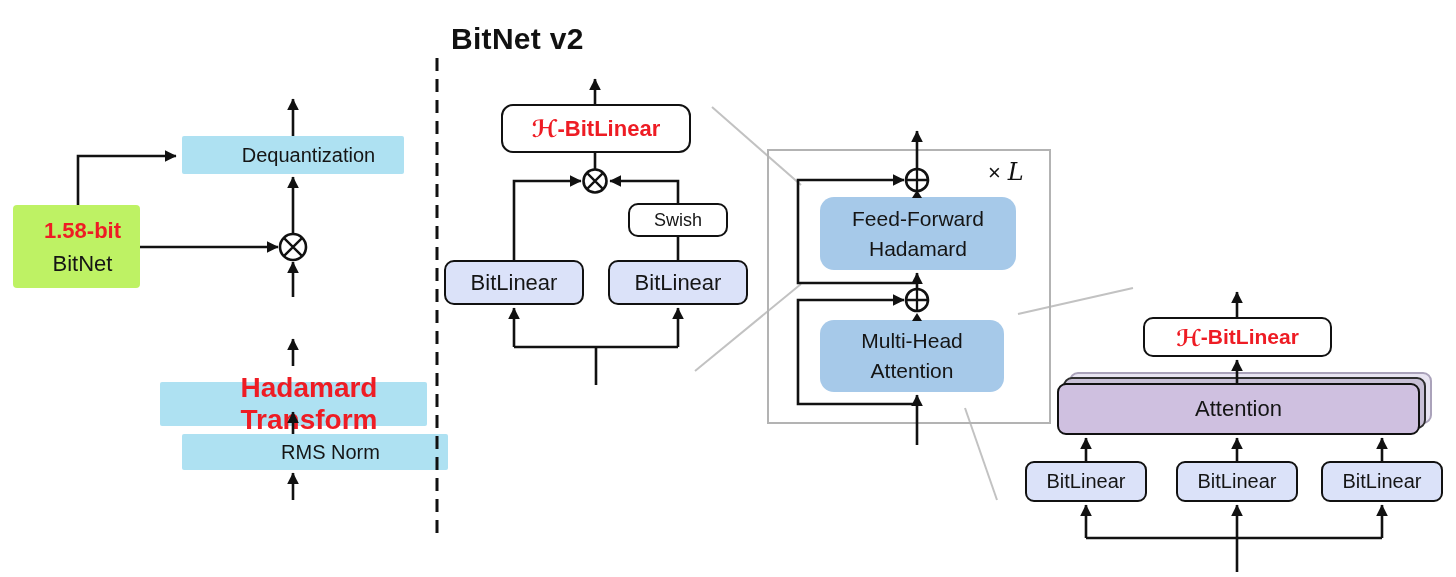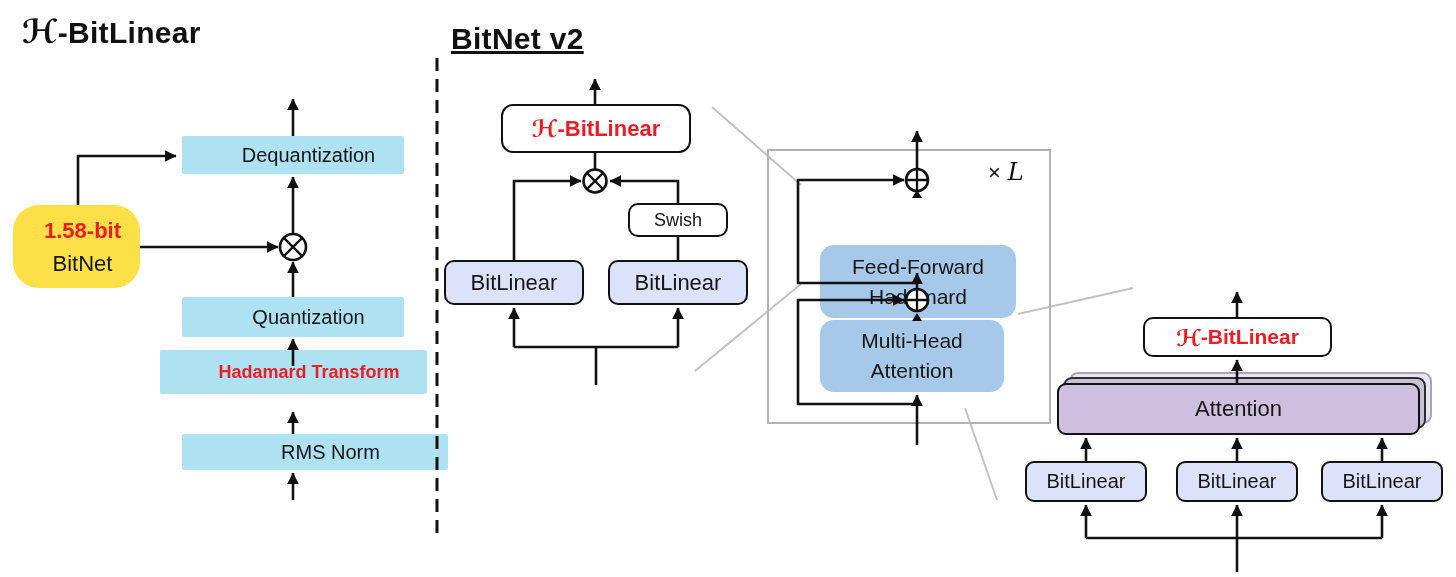--- a/index.html
+++ b/index.html
@@ -3,21 +3,21 @@
 <meta charset="utf-8">
 <style>
   html,body{margin:0;padding:0;background:#fff;}
   .canvas{position:relative;width:1456px;height:577px;background:#ffffff;
           font-family:"Liberation Sans",sans-serif;overflow:hidden;color:#111;}
   .lines{position:absolute;left:0;top:0;width:1456px;height:577px;z-index:3;pointer-events:none;}
   .box{position:absolute;display:flex;align-items:center;justify-content:center;
        text-align:center;box-sizing:border-box;z-index:2;color:#151515;}
   .col{flex-direction:column;}
   .cyan{background:#aee1f2;border-radius:2px;font-size:20px;padding-left:31px;}
-  .periwinkle{background:#fde047;border-radius:26px;font-size:22px;line-height:33px;padding-left:12px;}
+  .periwinkle{background:#bef264;border-radius:4px;font-size:22px;line-height:33px;padding-left:12px;}
   .outlined{background:#ffffff;border:2.5px solid #111;border-radius:12px;}
   .pale{background:#dbe2f9;border:2.5px solid #111;border-radius:10px;font-size:22px;}
   .pale-sm{background:#dbe2f9;border:2.5px solid #111;border-radius:9px;font-size:20px;}
   .steel{background:#a6c9e9;border-radius:14px;font-size:21px;line-height:30px;}
   .attn-back2{background:#e8e4f1;border:2px solid #aaa2ba;border-radius:9px;z-index:1;}
   .attn-back1{background:#c8c0d6;border:2px solid #2e2e2e;border-radius:9px;z-index:1;}
   .attn-main{background:#cfc0e0;border:2.5px solid #111;border-radius:9px;font-size:22px;}
   .red-bold{color:#ee1c24;font-weight:700;}
   .script-h{font-family:"DejaVu Serif","DejaVu Sans",serif;font-style:italic;font-weight:700;}
   .title{position:absolute;font-size:30px;font-weight:700;letter-spacing:.3px;z-index:2;}
@@ -27,51 +27,49 @@
   .hbl-label-sm{font-size:21px;}
   .hbl-label-sm .script-h{font-size:23px;}
   .xl{position:absolute;font-size:22px;z-index:2;}
   .var-l{font-family:"DejaVu Serif",serif;font-style:italic;margin-left:7px;font-size:24px;}
 </style>
 </head>
 <body>
 
 <div class="canvas">
 
-  <div class="title" style="left:22px;top:12px;"><span class="script-h">ℋ</span><span>-BitLinear</span></div>
 
-  <div class="title" style="left:451px;top:22px;text-decoration:underline;">BitNet v2</div>
+  <div class="title" style="left:451px;top:22px;">BitNet v2</div>
 
   <div class="box cyan" style="left:182px;top:136px;width:222px;height:38px;">Dequantization</div>
 
   <div class="box periwinkle col" style="left:13px;top:205px;width:127px;height:83px;">
     <span class="red-bold">1.58-bit</span>
     <span>BitNet</span>
   </div>
 
-  <div class="box cyan" style="left:182px;top:297px;width:222px;height:40px;">Quantization</div>
 
-  <div class="box cyan red-bold" style="left:160px;top:350px;width:267px;height:44px;font-size:18px;">Hadamard Transform</div>
+  <div class="box cyan red-bold" style="left:160px;top:382px;width:267px;height:44px;font-size:28px;">Hadamard Transform</div>
 
   <div class="box cyan" style="left:182px;top:434px;width:266px;height:36px;">RMS Norm</div>
 
   <div class="box outlined hbl-label" style="left:501px;top:104px;width:190px;height:49px;">
     <span class="script-h red-bold">ℋ</span>
       <span class="red-bold">-BitLinear</span>
   </div>
 
   <div class="box outlined" style="left:628px;top:203px;width:100px;height:34px;border-radius:10px;font-size:18px;">Swish</div>
 
   <div class="box pale" style="left:444px;top:260px;width:140px;height:45px;">BitLinear</div>
 
   <div class="box pale" style="left:608px;top:260px;width:140px;height:45px;">BitLinear</div>
 
   <div class="xl" style="left:988px;top:158px;"><span>×</span><span class="var-l">L</span></div>
 
-  <div class="box steel col" style="left:820px;top:197px;width:196px;height:73px;margin-top:48px;">
+  <div class="box steel col" style="left:820px;top:197px;width:196px;height:73px;">
     <span>Feed-Forward</span>
     <span>Hadamard</span>
   </div>
 
   <div class="box steel col" style="left:820px;top:320px;width:184px;height:72px;">
     <span>Multi-Head</span>
     <span>Attention</span>
   </div>
 
   <div class="box outlined hbl-label-sm" style="left:1143px;top:317px;width:189px;height:40px;border-radius:10px;">

